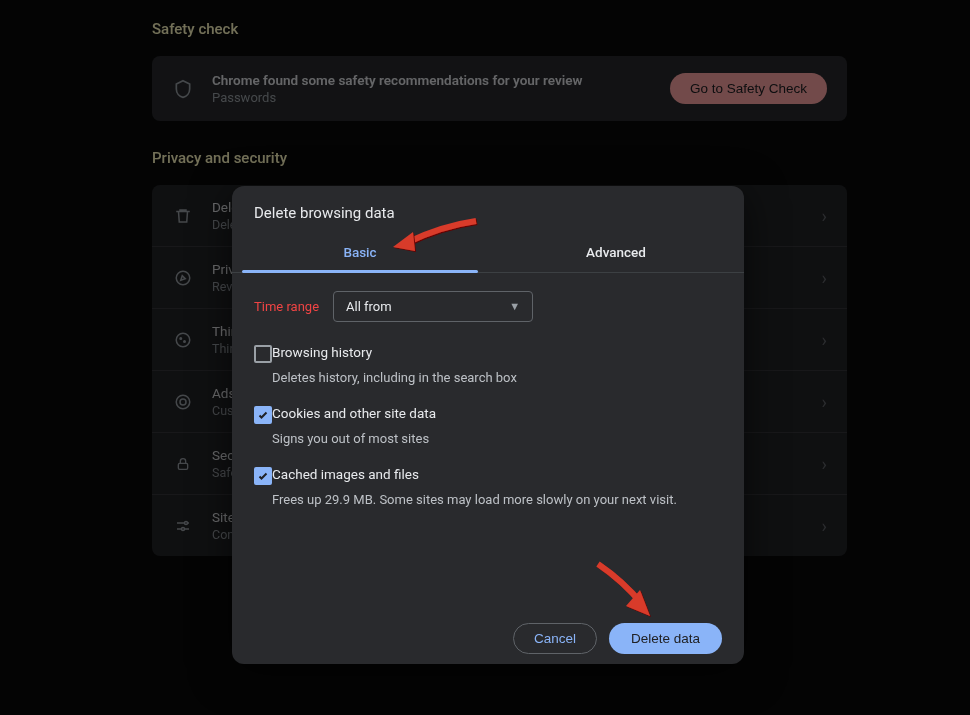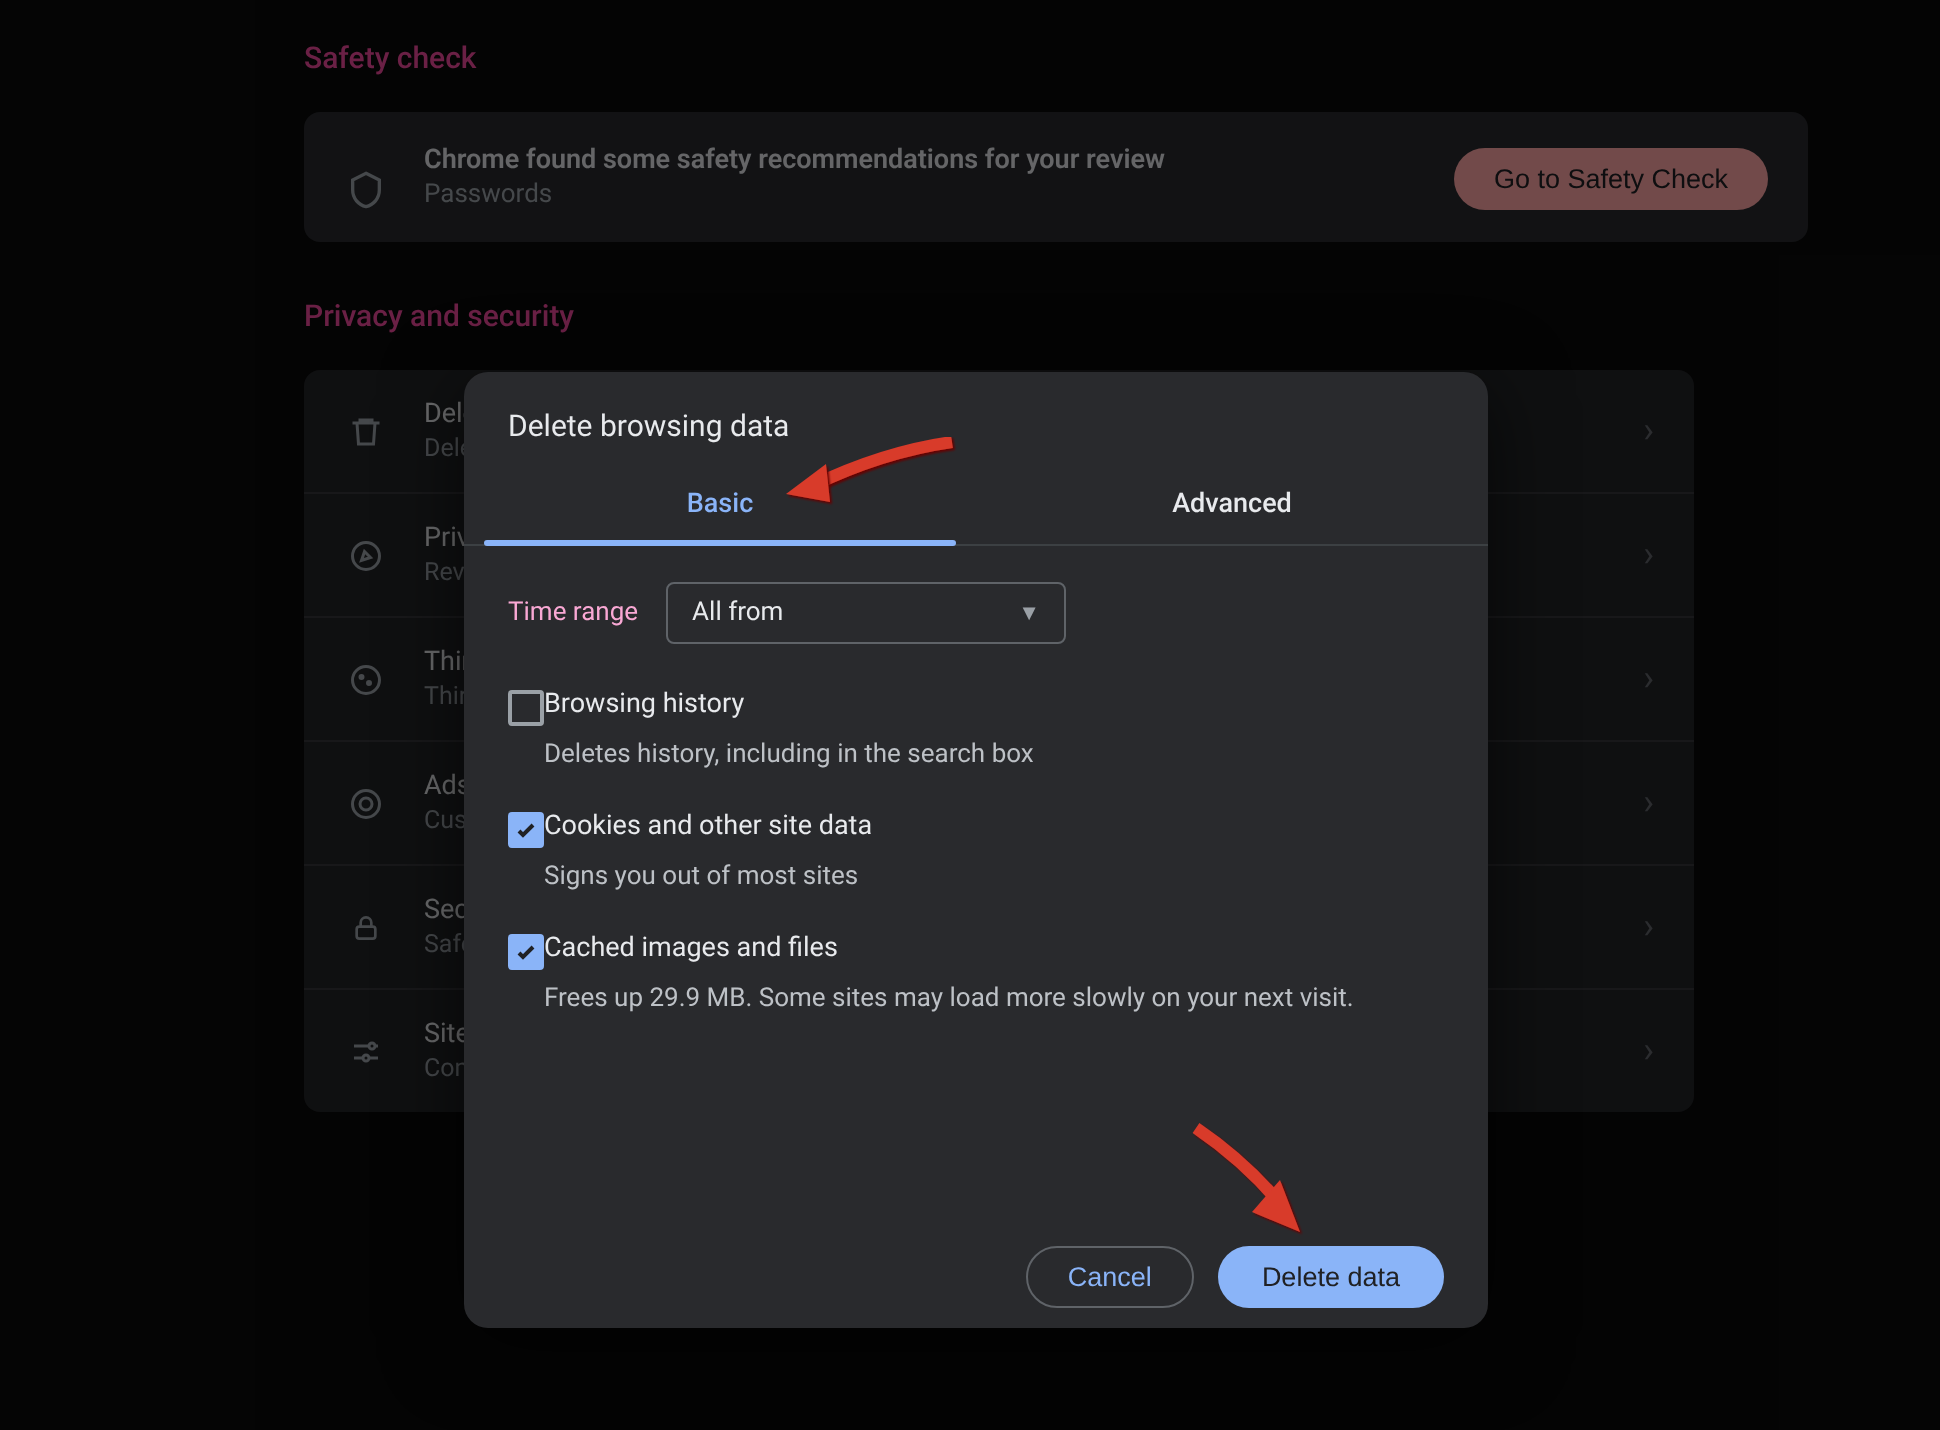--- a/index.html
+++ b/index.html
@@ -17,31 +17,31 @@
     inset: 0;
     background: rgba(0,0,0,0.55);
     z-index: 1;
   }
   .page {
     padding: 20px 0 0 152px;
     position: relative;
   }
   .section-heading {
     font-size: 15px;
-    color: #ec4899;
+    color: #fef9c3;
     font-weight: 500;
     margin-bottom: 18px;
   }
   .card {
     background: #28292d;
     border-radius: 8px;
-    width: 752px;
+    width: 695px;
     padding: 16px 20px;
     display: flex;
-    align-items: flex-end;
+    align-items: center;
     gap: 18px;
     margin-bottom: 28px;
   }
   .card .icon-slot {
     width: 22px;
     display:flex;
     justify-content:center;
     color:#9aa0a6;
   }
   .card-text { flex: 1; }
@@ -148,21 +148,21 @@
     flex:1;
   }
   .timerange {
     display:flex;
     align-items:center;
     gap: 14px;
     margin-bottom: 22px;
   }
   .timerange-label {
     font-size:13px;
-    color:#f9a8d4;
+    color:#ef4444;
   }
   .select {
     border:1px solid #5f6368;
     border-radius:4px;
     padding: 7px 12px;
     width: 200px;
     font-size:13px;
     color:#e8eaed;
     display:flex;
     justify-content:space-between;

